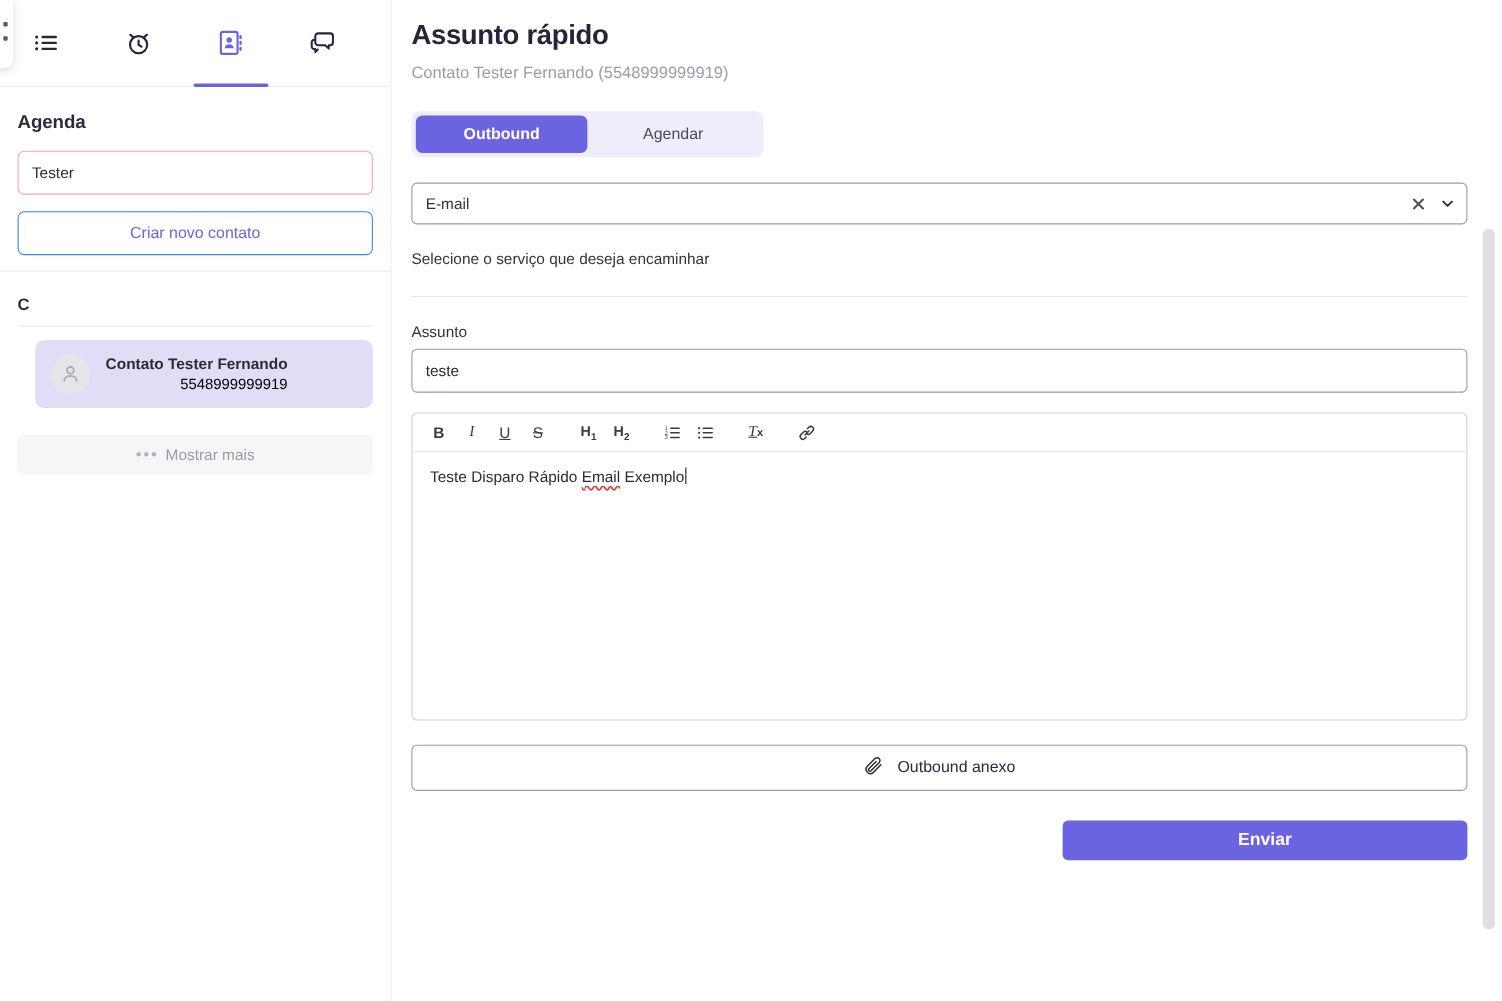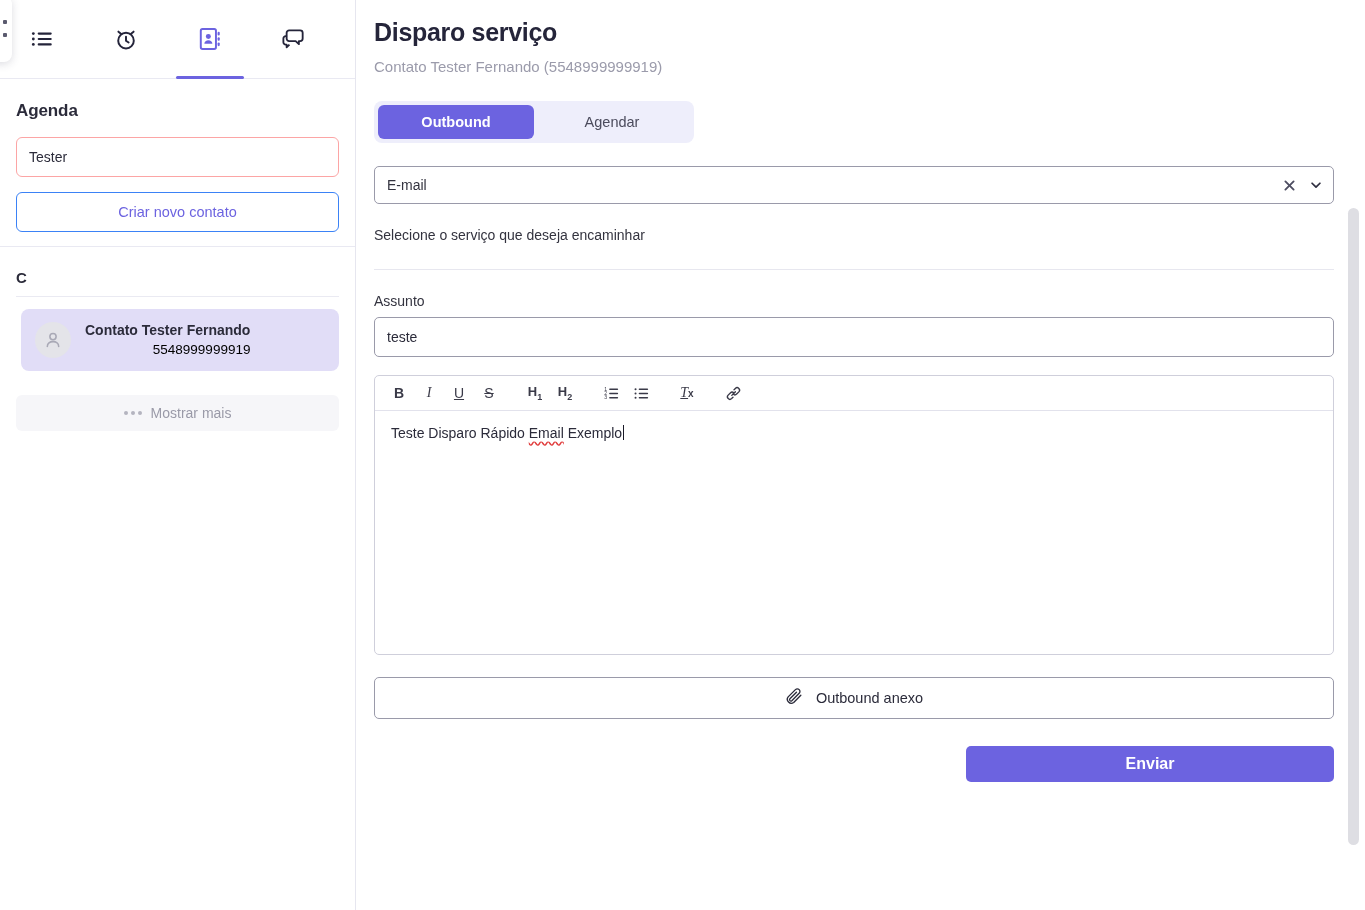--- a/index.html
+++ b/index.html
@@ -93,21 +93,21 @@
 
   .divider { height: 1px; background: #e9e9f2; width: 100%; }
 
   .group-letter {
     font-size: 15px; font-weight: bold;
     color: #2b2b3a;
     padding: 22px 16px 10px 16px;
   }
   .group-rule { height: 1px; background: #eaeaf2; margin: 0 16px; }
 
-  .contact-list { padding: 12px 16px 0 21px; }
+  .contact-list { padding: 12px 16px 0 32px; }
   .contact-item {
     display: flex; align-items: center; gap: 14px;
     height: 62px;
     border-radius: 8px;
     padding: 0 14px;
     cursor: pointer;
   }
   .contact-item.selected { background: #e1ddf7; }
   .avatar {
     width: 36px; height: 36px; border-radius: 50%;
@@ -379,21 +379,21 @@
           <span></span>
         </span>
       <span>Mostrar mais</span>
     </div>
 
   </div>
 
   <div class="main">
     <div class="main-inner">
 
-      <div class="page-title">Disparo serviço</div>
+      <div class="page-title">Assunto rápido</div>
       <div class="page-subtitle">Contato Tester Fernando (5548999999919)</div>
 
       <div class="seg-wrap">
         <div class="seg active">Outbound</div>
         <div class="seg">Agendar</div>
       </div>
 
       <div class="field-block">
         <div class="select-box">
           <span>E-mail</span>

